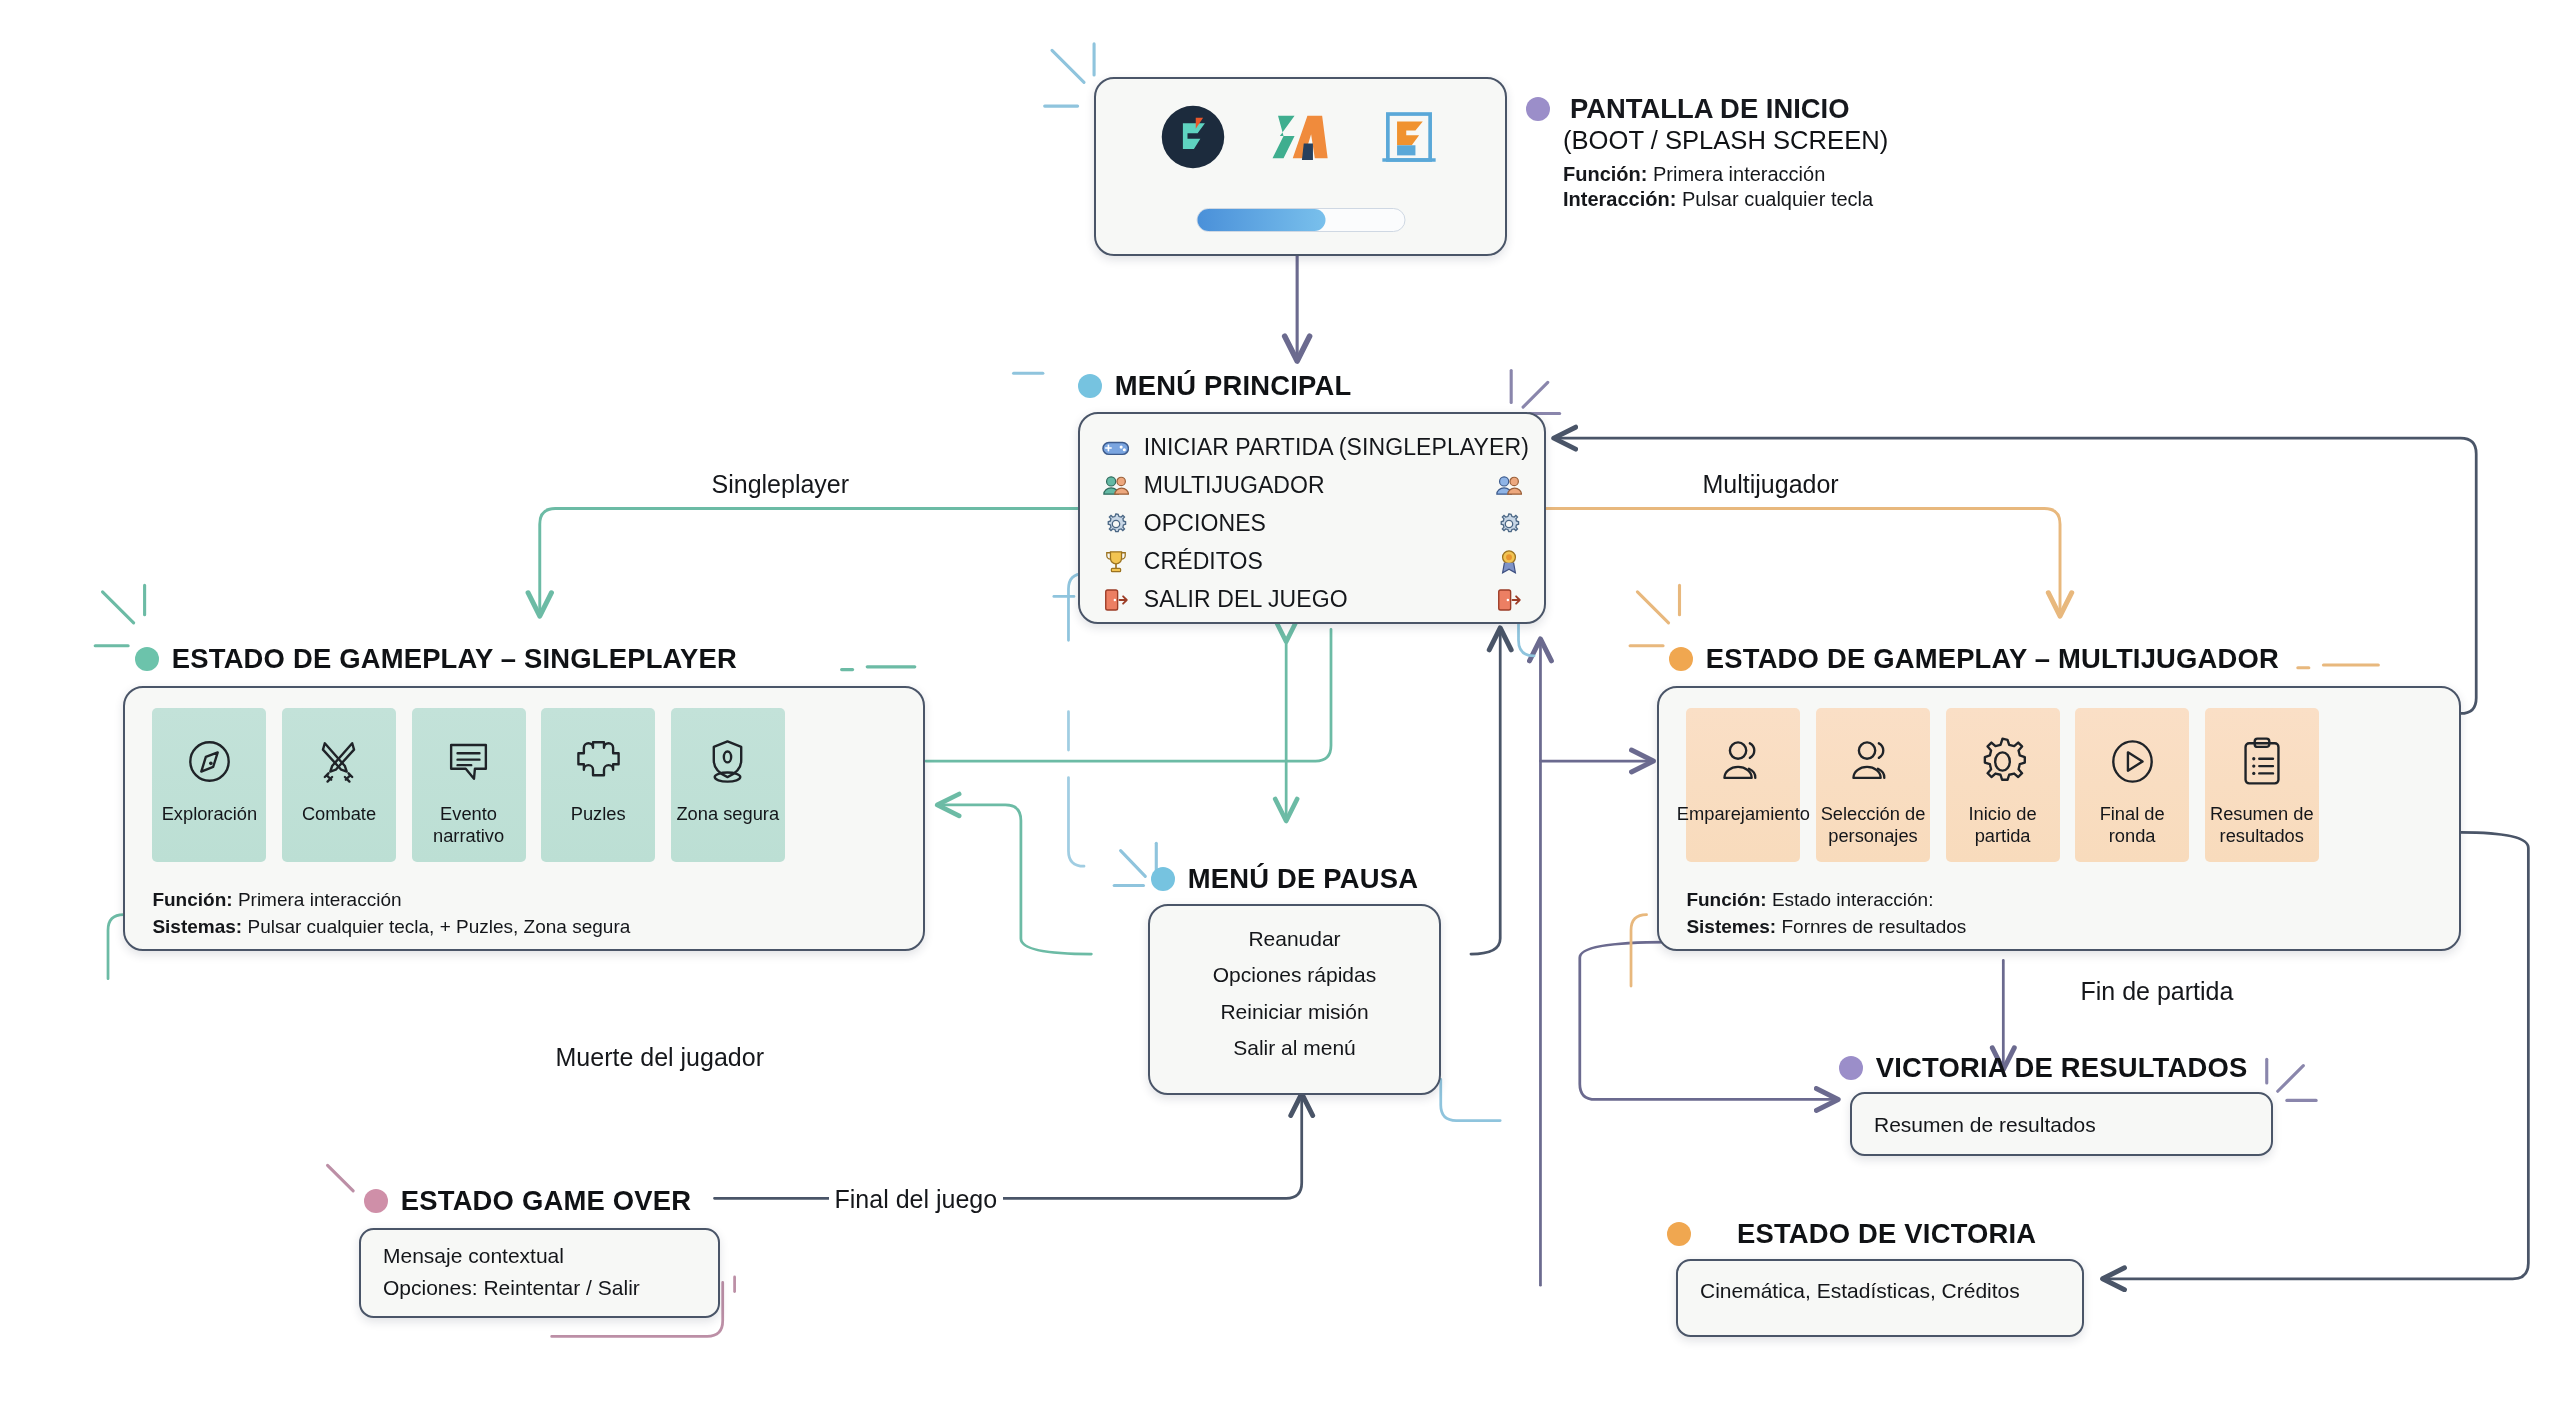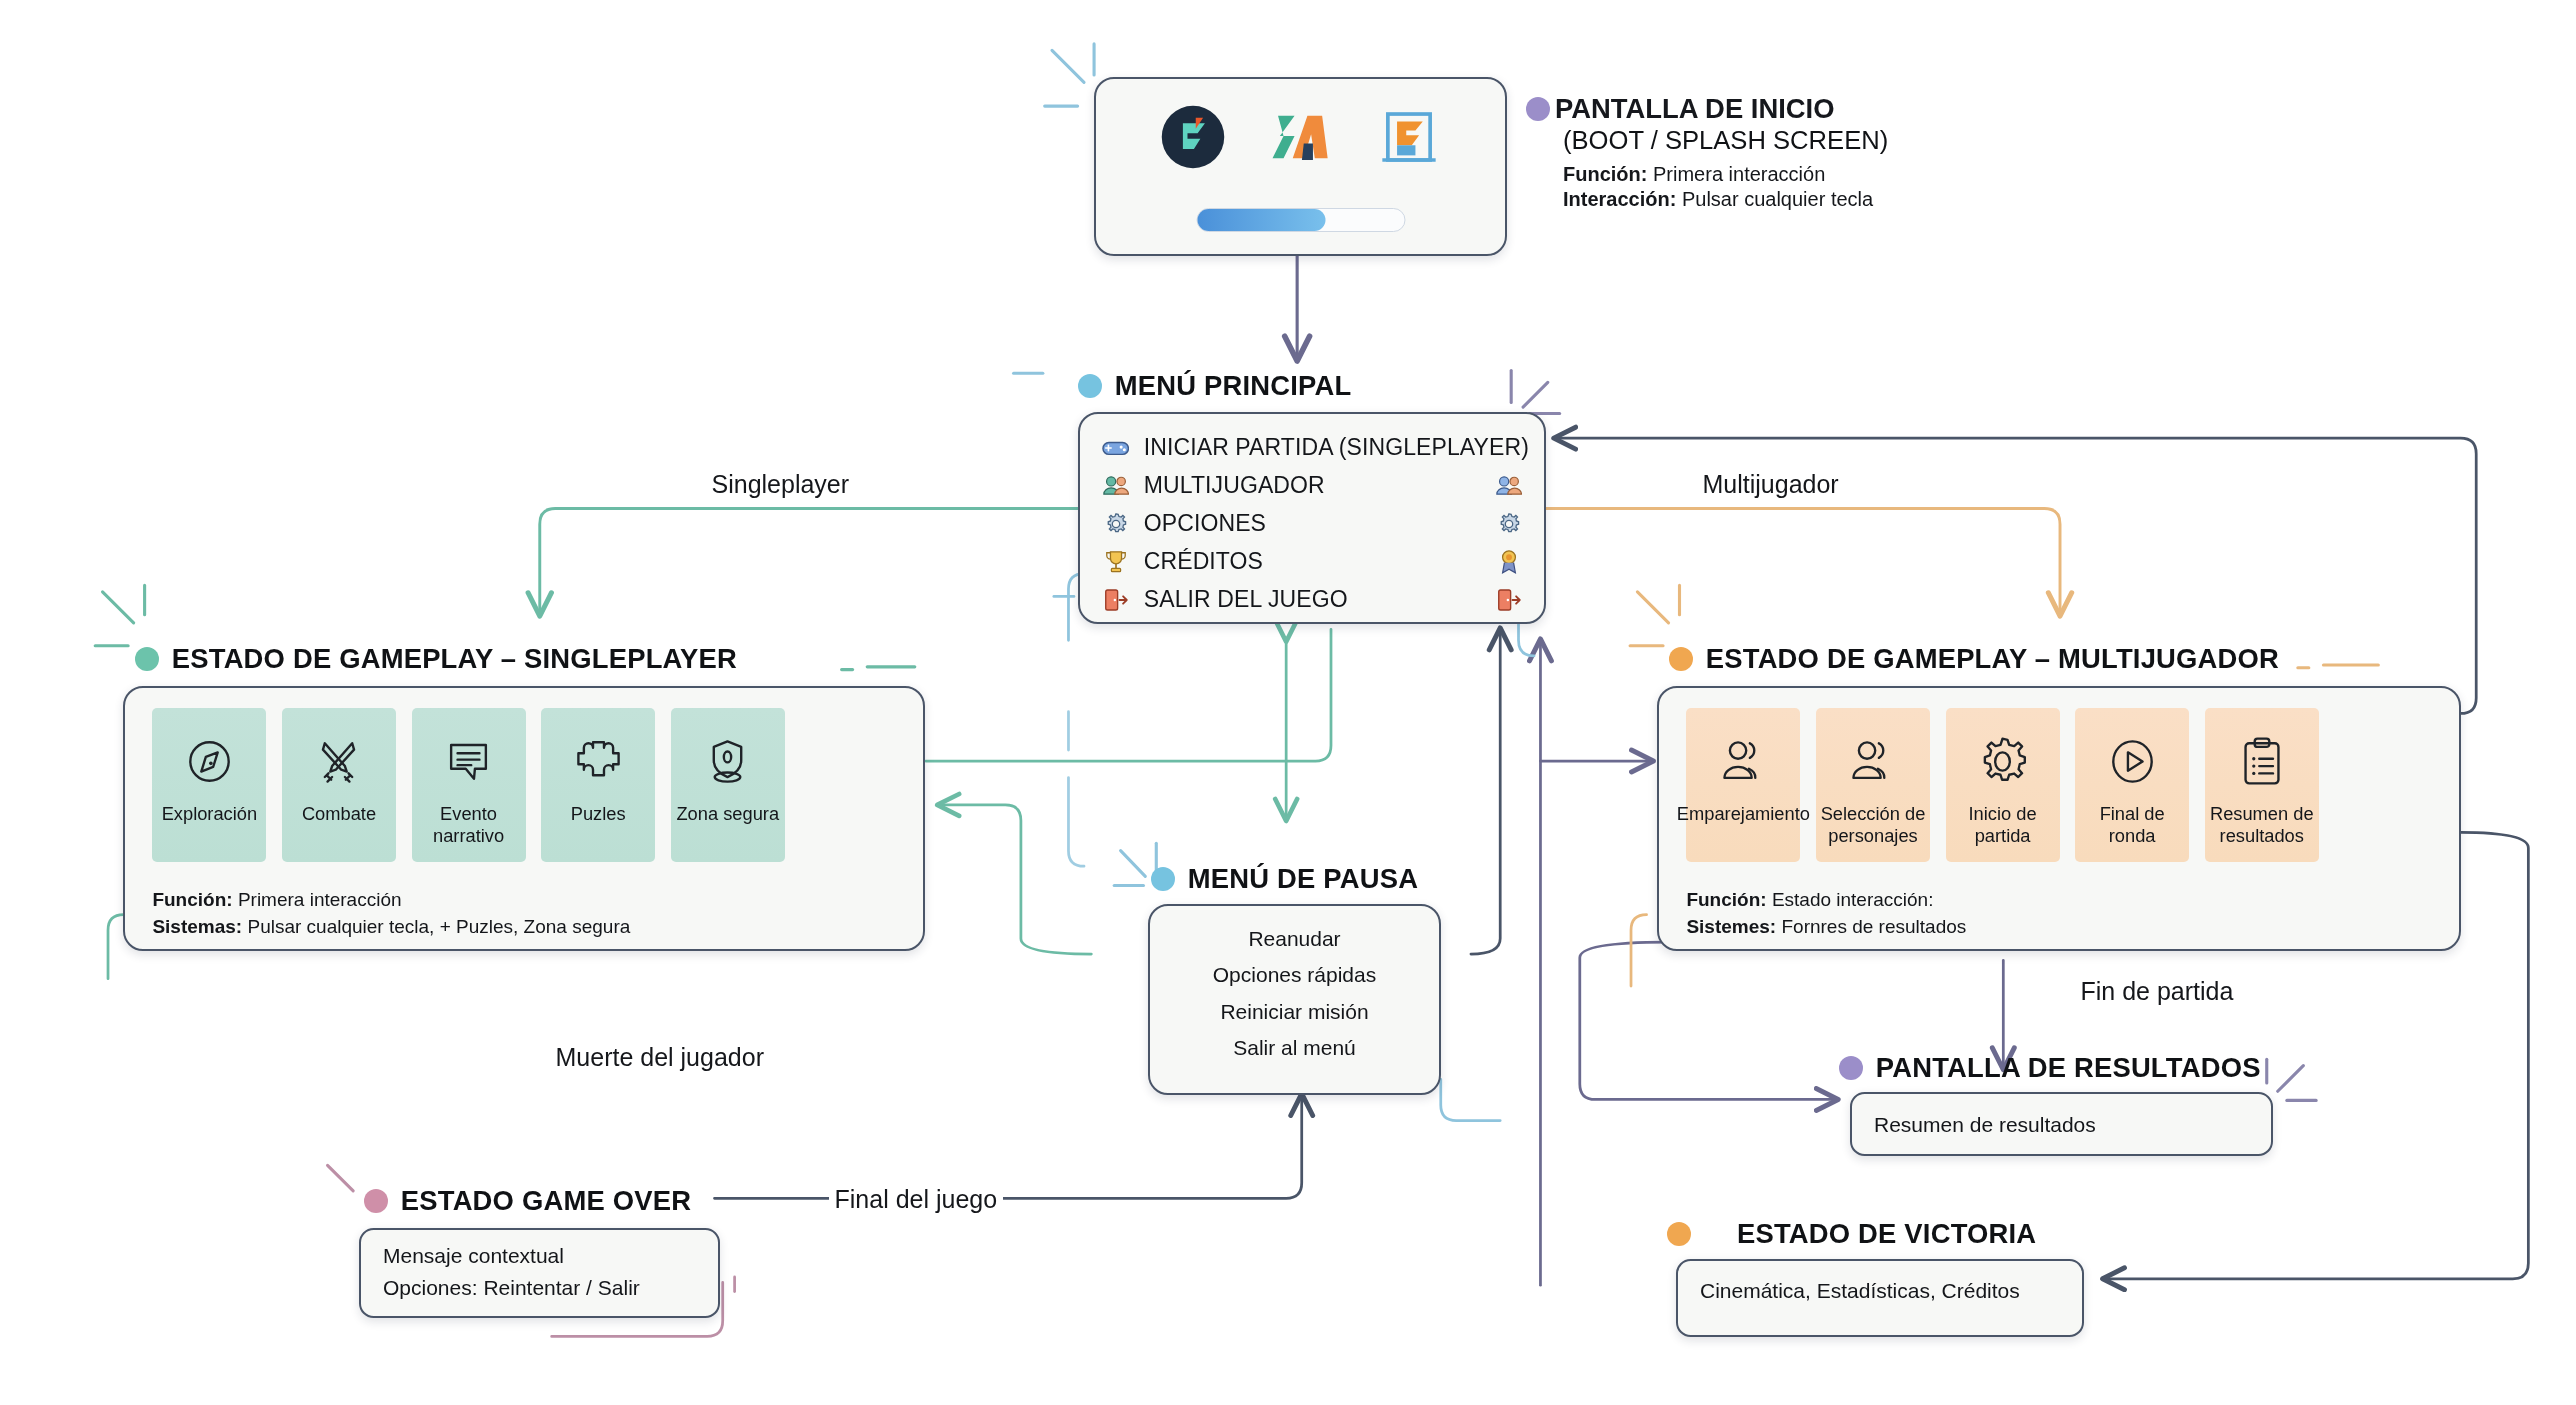--- a/index.html
+++ b/index.html
@@ -14,21 +14,21 @@
         box-shadow:0 3.7px 9.1px rgba(30,40,60,.13);}
 
   
   .state-title{position:absolute;display:flex;align-items:center;gap:12.8px;
                white-space:nowrap;}
   .dot{width:24px;height:24px;border-radius:50%;flex:none;display:block;}
   .state-title .ttl{font-size:27.4px;font-weight:bold;letter-spacing:0.2px;color:#101215;}
 
   
   .anno{position:absolute;white-space:nowrap;}
-  .anno .h1{font-size:27.4px;font-weight:bold;display:flex;align-items:center;gap:5px;}
+  .anno .h1{font-size:27.4px;font-weight:bold;display:flex;align-items:center;gap:20px;}
   .anno .h2{font-size:25.6px;margin-left:37px;margin-top:0.9px;color:#101215;}
   .anno .ln{font-size:20px;margin-left:37px;margin-top:8.2px;color:#15171b;}
   .anno .ln b{font-weight:bold;}
 
   
   .splash-icons{position:absolute;left:0;right:0;top:24px;display:flex;
                 justify-content:center;align-items:center;gap:40px;}
   .progress-outer{position:absolute;left:50%;transform:translateX(-50%);
                   bottom:22px;width:209px;height:24px;border:1.8px solid #cfd8e3;
                   border-radius:12px;background:#fbfcfd;box-sizing:border-box;}
@@ -490,21 +490,21 @@
     <span class="dot" style="background:#cf8fa8"></span>
     <span class="ttl">ESTADO GAME OVER</span>
   </div>
   <div class="card" style="left:359px;top:1228px;width:361px;height:90px;border-radius:14.6px;">
     <div class="boxtext" style="left:22px;top:11px;">Mensaje contextual</div>
     <div class="boxtext" style="left:22px;top:43px;">Opciones: Reintentar / Salir</div>
   </div>
 
   <div class="state-title" style="left:1839px;top:1052px;">
     <span class="dot" style="background:#9b8ec9"></span>
-    <span class="ttl">PANTALLA DE RESULTADOS</span>
+    <span class="ttl">VICTORIA DE RESULTADOS</span>
   </div>
   <div class="card" style="left:1850px;top:1092px;width:423px;height:64px;border-radius:14.6px;">
     <div class="boxtext" style="left:22px;top:15.6px;">Resumen de resultados</div>
   </div>
 
   <div class="state-title" style="left:1667px;top:1218px;gap:46px;">
     <span class="dot" style="background:#f0a750"></span>
     <span class="ttl">ESTADO DE VICTORIA</span>
   </div>
   <div class="card" style="left:1676px;top:1259px;width:408px;height:78px;border-radius:14.6px;">

